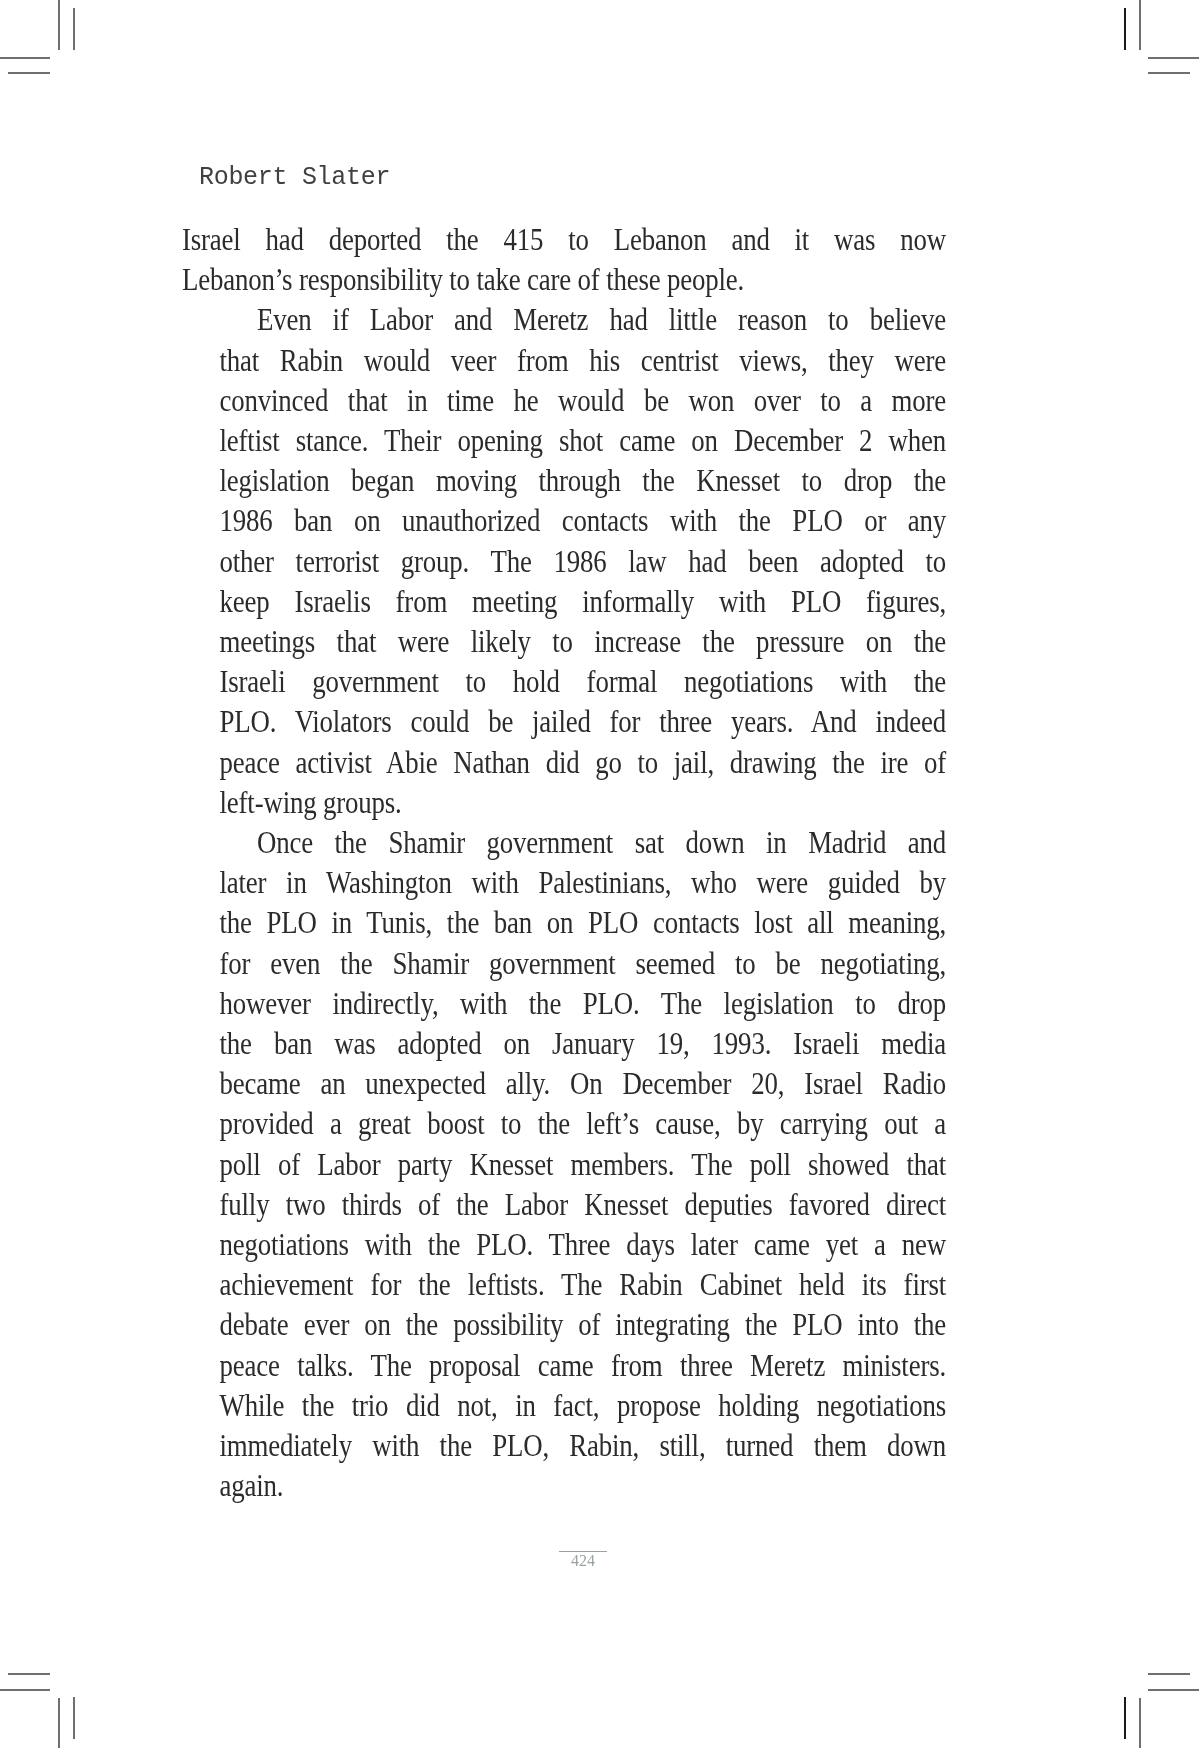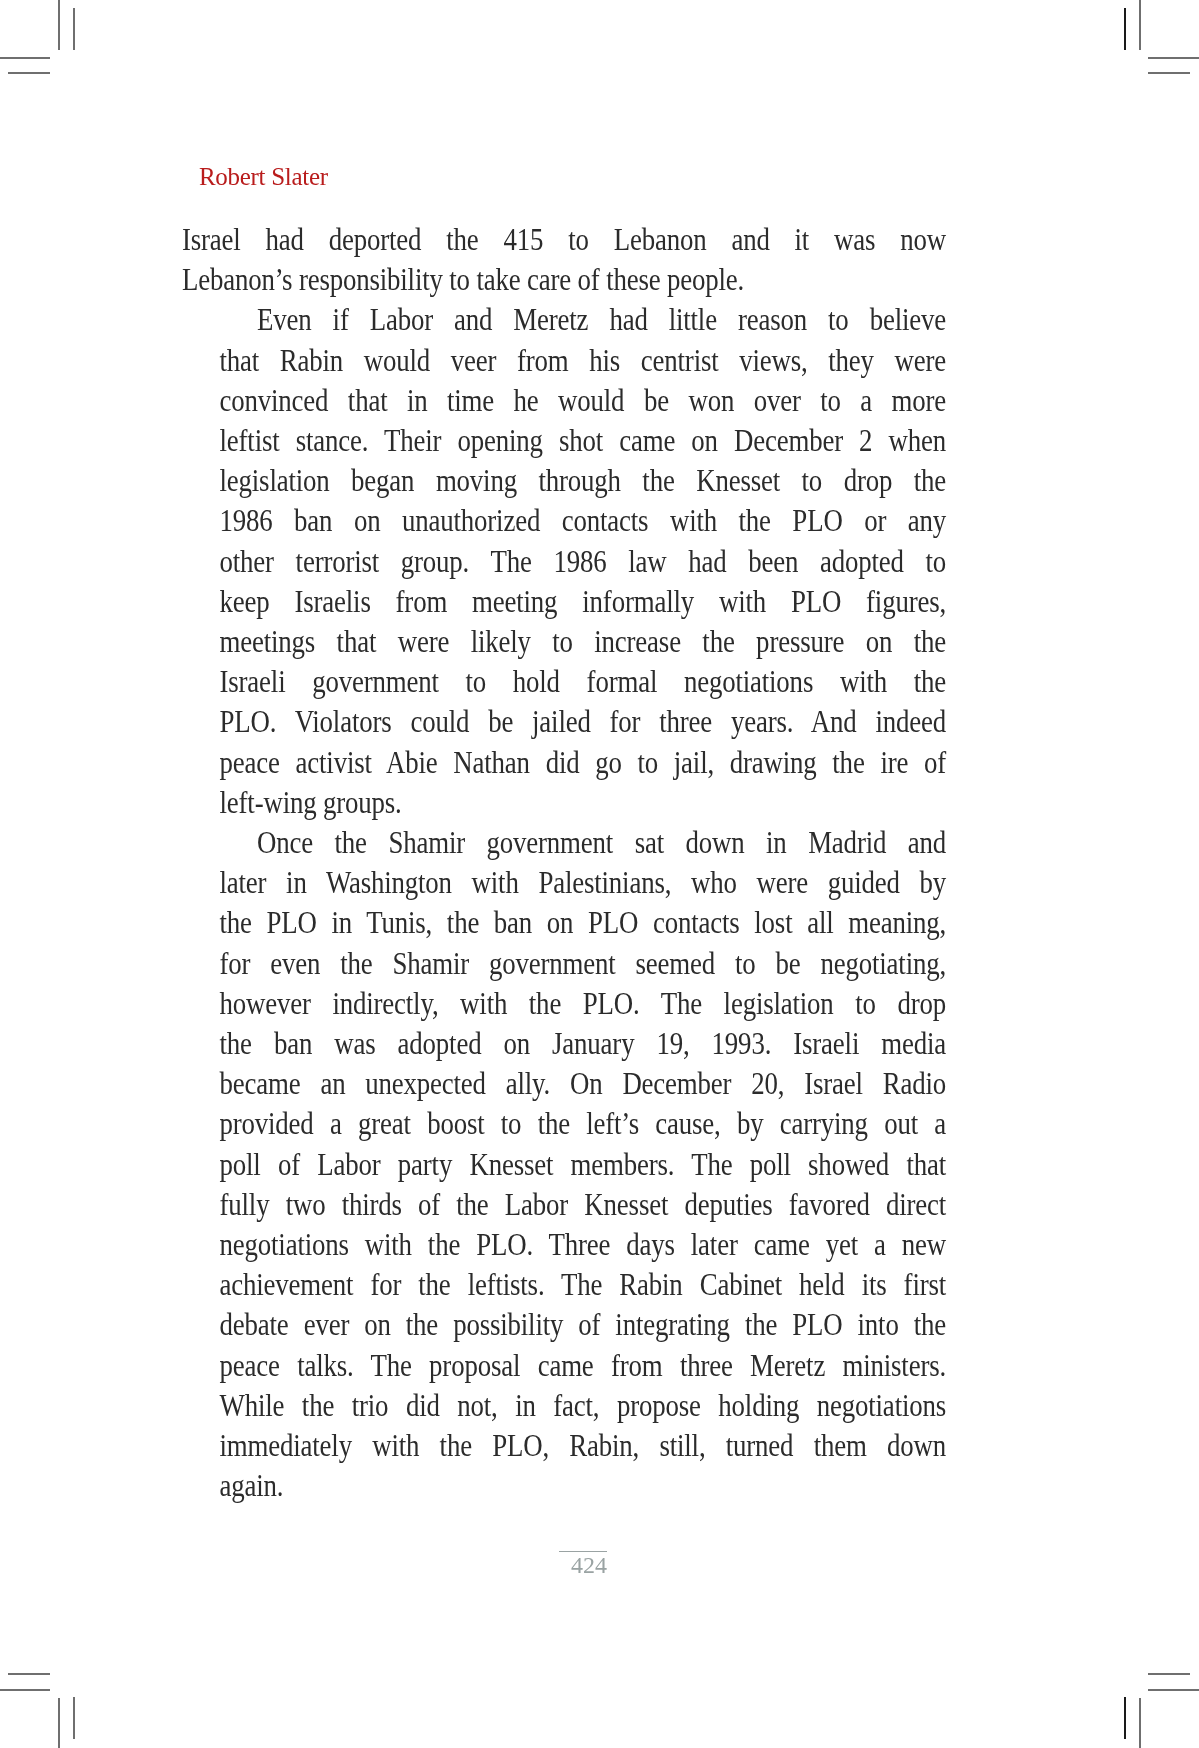--- a/index.html
+++ b/index.html
@@ -4,44 +4,44 @@
 <style>
   html, body { margin: 0; padding: 0; }
   body {
     width: 1199px; height: 1748px; position: relative; overflow: hidden;
     background: #ffffff;
   }
   .mark { position: absolute; background: #6f6f6f; }
   .mark.dark { background: #1a1a1a; }
   .running-head {
     position: absolute; left: 199px; top: 163px;
-    font-family: Liberation Serif, serif; font-size: 25px;
-    color: #b91c1c; letter-spacing: -0.3px;
+    font-family: Liberation Mono, monospace; font-size: 25px;
+    color: #404040; letter-spacing: -0.3px;
   }
   .body-wrap {
     position: absolute; left: 182px; top: 220px; width: 764px;
   }
   .body-text {
     font-family: "Liberation Serif", serif;
     font-size: 31.5px; line-height: 40.2px; color: #2b2b2b;
     text-align: justify;
     width: 896px;
     transform: scaleX(0.8527); transform-origin: left top;
     letter-spacing: -0.2px;
   }
   .body-text p { margin: 0; }
   .body-text p.indent { text-indent: 44px; }
   .line { display: block; text-align-last: justify; white-space: nowrap; }
   .line.last { text-align-last: left; }
   .folio-rule {
     position: absolute; left: 559px; top: 1551px; width: 48px; height: 1px; background: #9aa3a3;
   }
   .folio {
-    position: absolute; left: 559px; top: 1552px; width: 48px; text-align: right;
-    font-family: "Liberation Serif", serif; font-size: 24px; color: #9aa3a3;
+    position: absolute; left: 559px; top: 1552px; width: 48px; text-align: center;
+    font-family: "Liberation Serif", serif; font-size: 16px; color: #9aa3a3;
   }
 </style>
 </head>
 <body>
 
 <div class="mark" style="left:58px;top:0;width:2px;height:50px;"></div>
 <div class="mark" style="left:73px;top:8px;width:2px;height:42px;"></div>
 <div class="mark" style="left:0;top:57px;width:50px;height:2px;"></div>
 <div class="mark" style="left:8px;top:72px;width:42px;height:2px;"></div>
 

